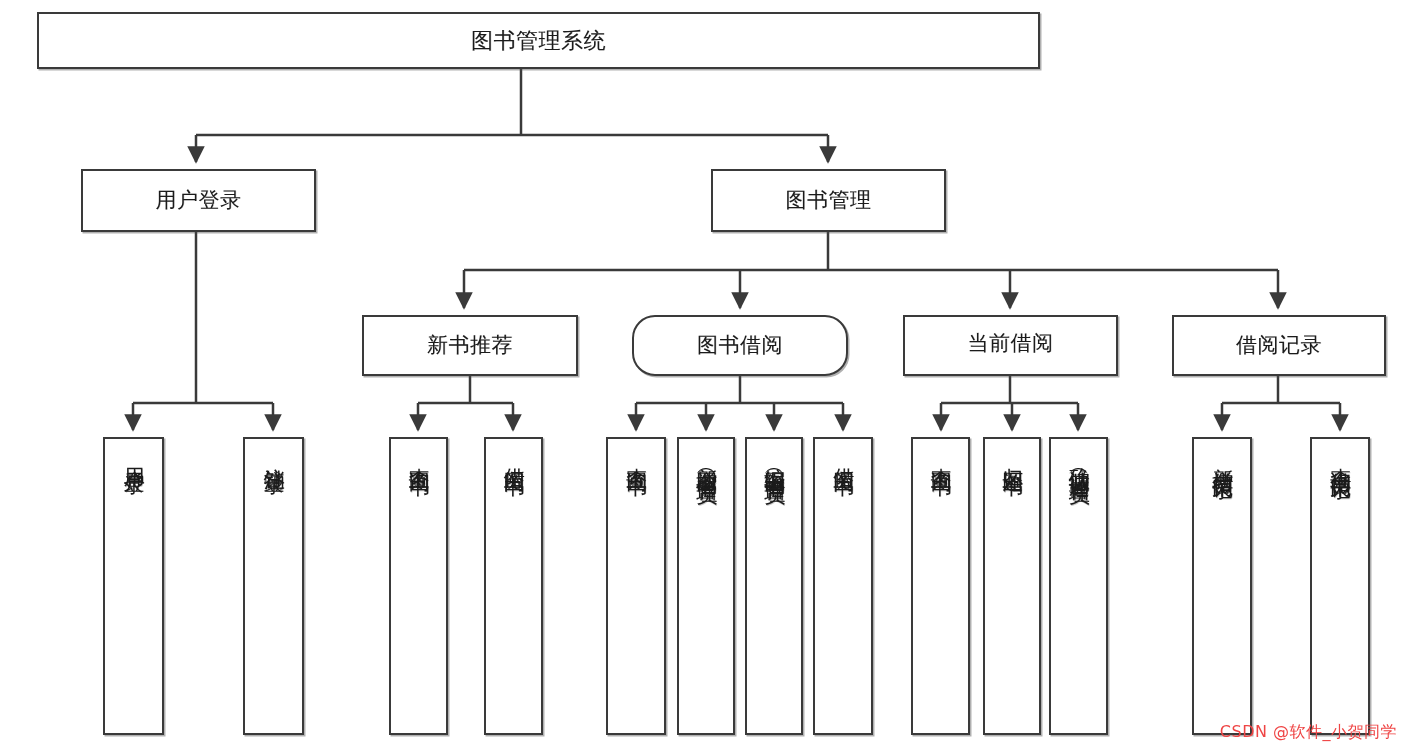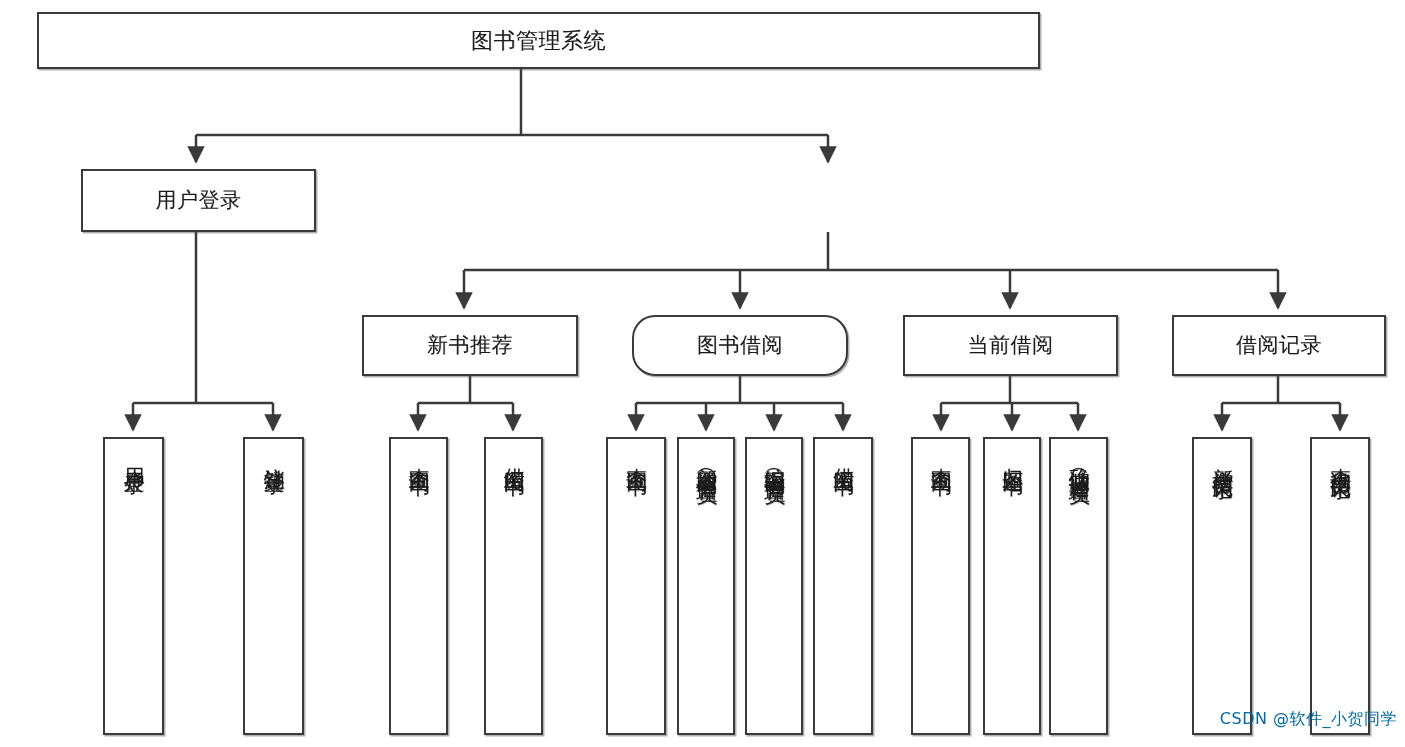--- a/index.html
+++ b/index.html
@@ -59,23 +59,23 @@
   .node.vert.tall .lbl {
     padding-top: 0;
   }
   .node.root .lbl { font-size: 22px; }
   .node.lvl2 .lbl { font-size: 21px; }
   .node.lvl3 .lbl { font-size: 21px; }
 
   #watermark {
     position: absolute;
     right: 8px;
-    bottom: 17px;
+    bottom: 4px;
     font-size: 16px;
-    color: #0369a1;
+    color: #ef4444;
     letter-spacing: 0.5px;
     font-family: "DejaVu Sans", "Liberation Sans", sans-serif;
     white-space: nowrap;
   }
 </style>
 </head>
 <body>
 
 <div id="canvas">
 
@@ -129,28 +129,31 @@
     </g>
   </svg>
 
   <div class="node root" id="n-root" style="left: 20px; top: 12px; width: 1003px; height: 57px; margin-left: 17px;">
     <span class="lbl">图书管理系统</span>
   </div>
 
   <div class="node lvl2" id="n-l2-0" style="left: 81px; top: 169px; width: 235px; height: 63px;">
     <span class="lbl">用户登录</span>
   </div>
+  <div class="node lvl2" id="n-l2-1" style="left: 711px; top: 169px; width: 235px; height: 63px;">
+    <span class="lbl">图书管理</span>
+  </div>
 
   <div class="node lvl3" id="n-l3-0" style="left: 362px; top: 315px; width: 216px; height: 61px;">
     <span class="lbl">新书推荐</span>
   </div>
   <div class="node lvl3" id="n-l3-1" style="left: 632px; top: 315px; width: 216px; height: 61px; border-radius: 23px;">
     <span class="lbl">图书借阅</span>
   </div>
-  <div class="node lvl3" id="n-l3-2" style="left: 903px; top: 315px; width: 215px; height: 61px;">
+  <div class="node lvl3" id="n-l3-2" style="left: 903px; top: 315px; width: 215px; height: 61px; font-family: Liberation Mono, monospace;">
     <span class="lbl">当前借阅</span>
   </div>
   <div class="node lvl3" id="n-l3-3" style="left: 1172px; top: 315px; width: 214px; height: 61px;">
     <span class="lbl">借阅记录</span>
   </div>
 
   <div id="leaf-host">
       <div class="node vert tall" style="left: 103px; top: 437px; width: 61px; height: 298px;">
         <span class="lbl">用户登录</span>
       </div>

